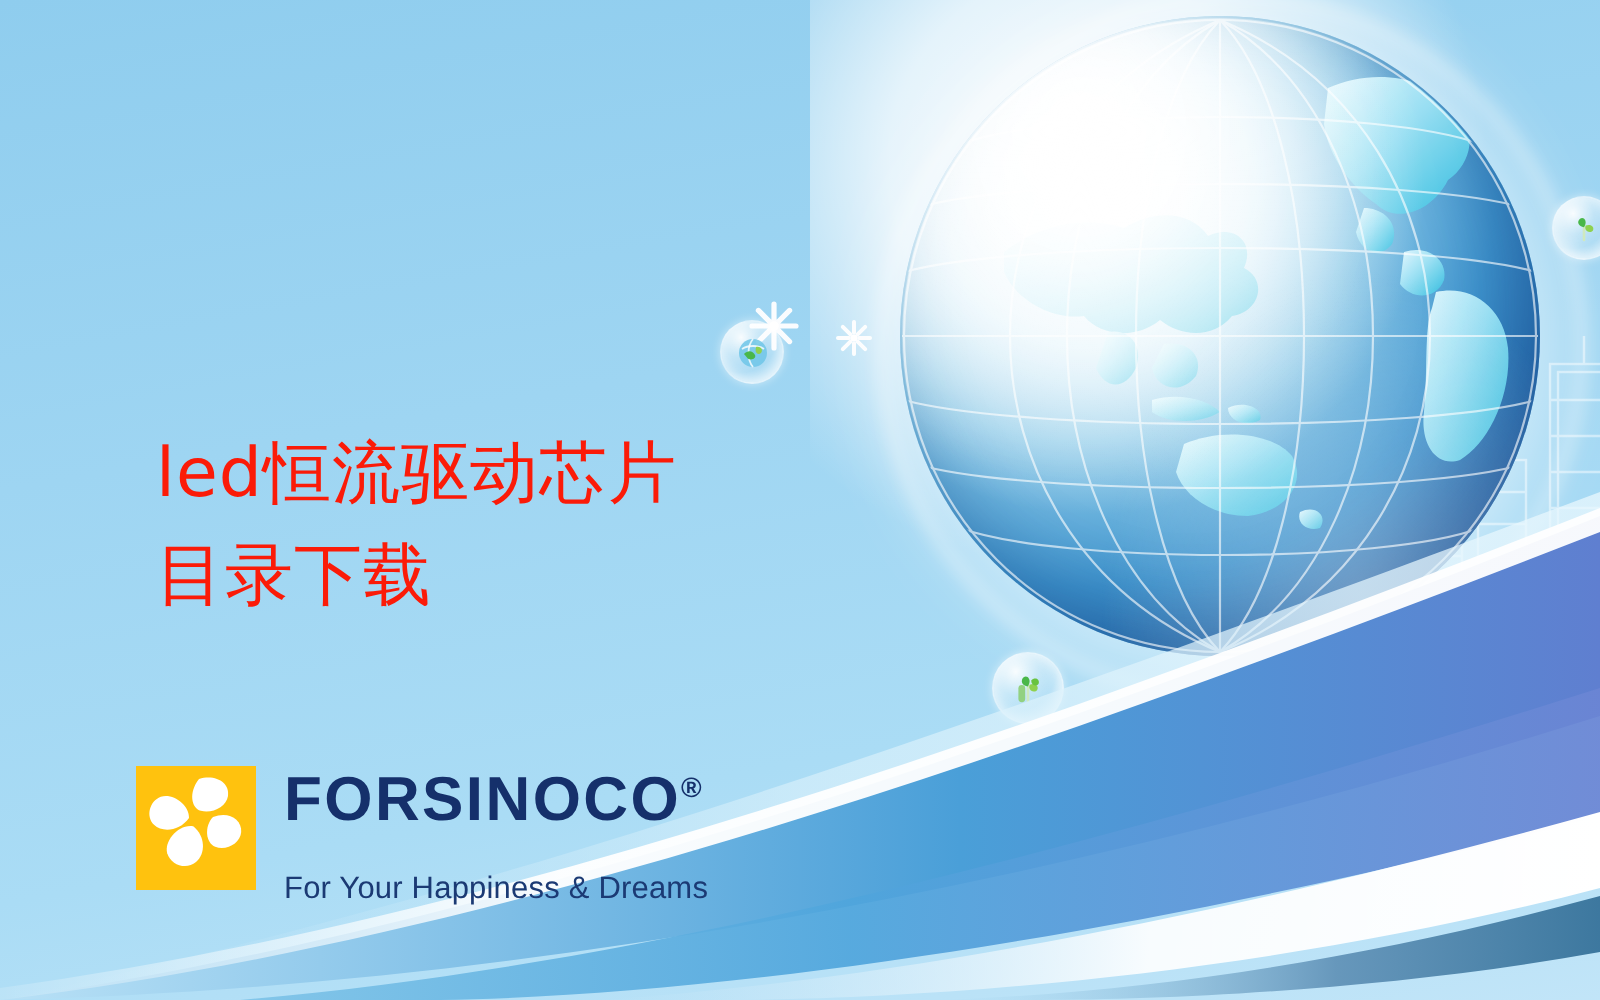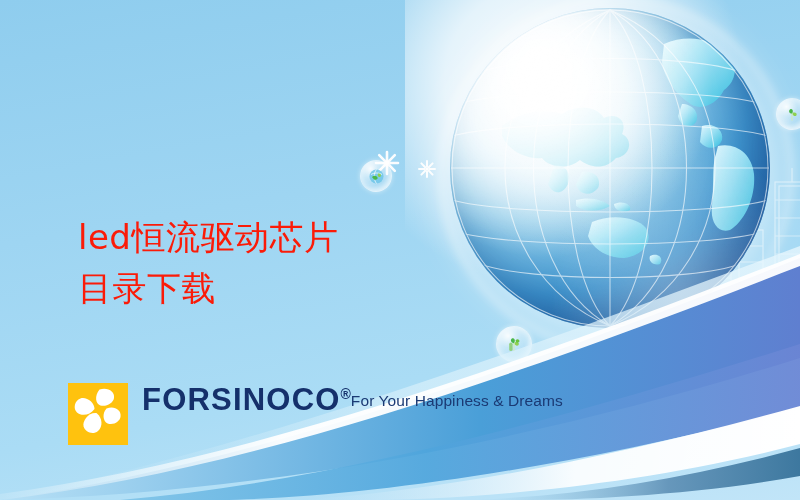--- a/index.html
+++ b/index.html
@@ -91,28 +91,28 @@
     font-family:"DejaVu Sans","Liberation Sans",sans-serif;
     font-size:34px;line-height:1.52;font-weight:400;
     letter-spacing:.5px;
     white-space:pre-line;
   }
   #headline .ln2{display:block;}
 
   
   #logo{position:absolute;left:68px;top:383px;display:flex;align-items:flex-start;}
   #logo-mark{width:60px;height:62px;background:#FFC20E;flex:0 0 auto;}
-  #logo-text{margin-left:14px;display:flex;flex-direction:row;justify-content:flex-start;padding-top:1px;}
+  #logo-text{margin-left:14px;display:flex;flex-direction:column;justify-content:flex-start;padding-top:1px;}
   #brand{
     color:#15306b;font-weight:bold;font-size:31px;letter-spacing:1.2px;line-height:1;
     font-family:"Liberation Sans",sans-serif;white-space:nowrap;
   }
   #brand sup{font-size:14px;vertical-align:super;letter-spacing:0;}
   #tagline{
-    color:#1b3a74;font-size:15.5px;margin-top:8px;letter-spacing:.1px;
+    color:#1b3a74;font-size:15.5px;margin-top:21px;letter-spacing:.1px;
     font-family:"Liberation Sans",sans-serif;white-space:nowrap;
   }
 </style>
 </head>
 <body>
 
 <div id="banner">
 
   <div class="swoosh sw4"></div>
   <div class="swoosh sw1"></div>

